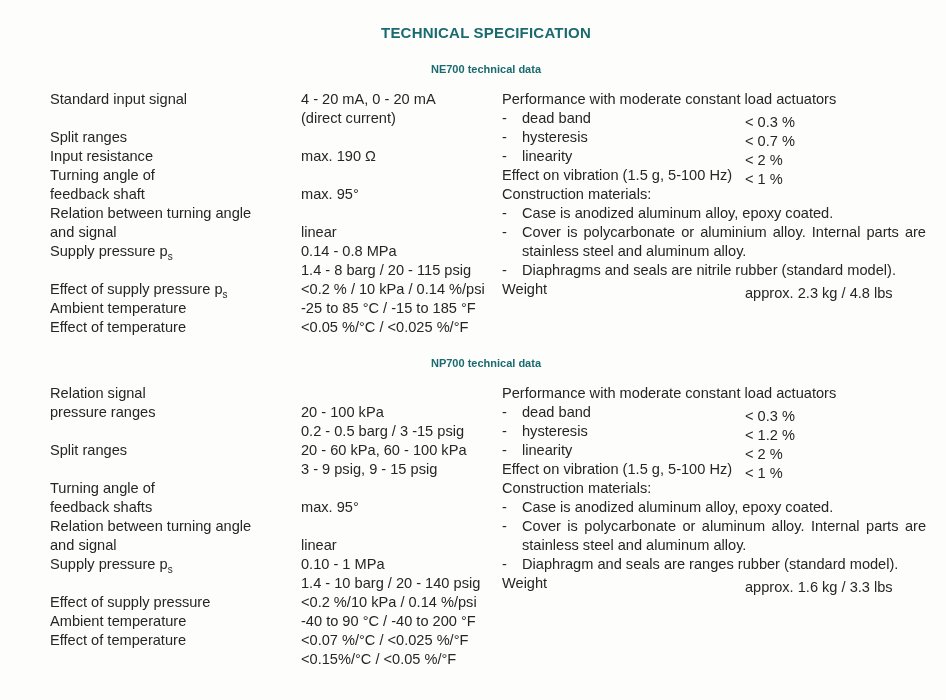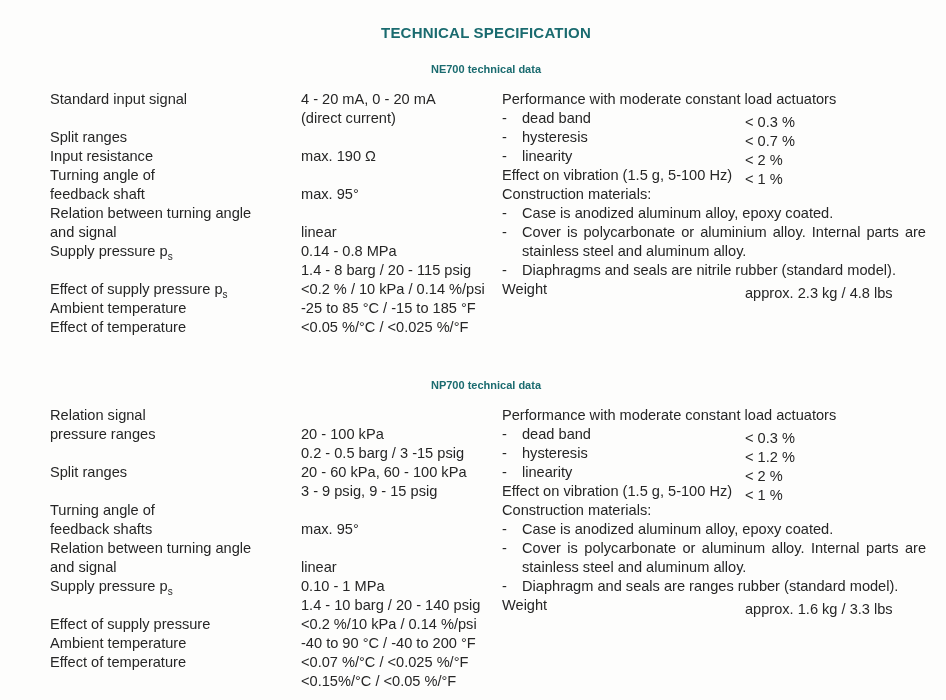--- a/index.html
+++ b/index.html
@@ -10,21 +10,21 @@
     font-size:14.6px;line-height:19px;color:#262626;
   }
   .doc-title{
     margin:23px 24px 0 50px;text-align:center;
     font-weight:bold;font-size:15px;color:#1a6b6f;letter-spacing:.2px;
   }
   .section-heading{
     margin:18px 24px 0 50px;text-align:center;
     font-weight:bold;font-size:11px;color:#1a6b6f;
   }
-  .section-heading.np{margin-top:39px;}
+  .section-heading.np{margin-top:17px;}
   .section-body{display:flex;margin:11px 0 0 50px;}
   .col-left{width:452px;flex:none;}
   .col-right{width:424px;flex:none;}
   .row{position:relative;height:19px;white-space:nowrap;}
   .col-left .val{position:absolute;left:220px;top:0;margin-left:31px;}
   .col-right .val{position:absolute;left:243px;top:4px;}
   .ritem{position:relative;padding-left:20px;}
   .ritem .dash{position:absolute;left:0;top:0;}
   .twoline{height:38px;white-space:normal;}
   .jline{text-align:justify;text-align-last:justify;height:19px;}

